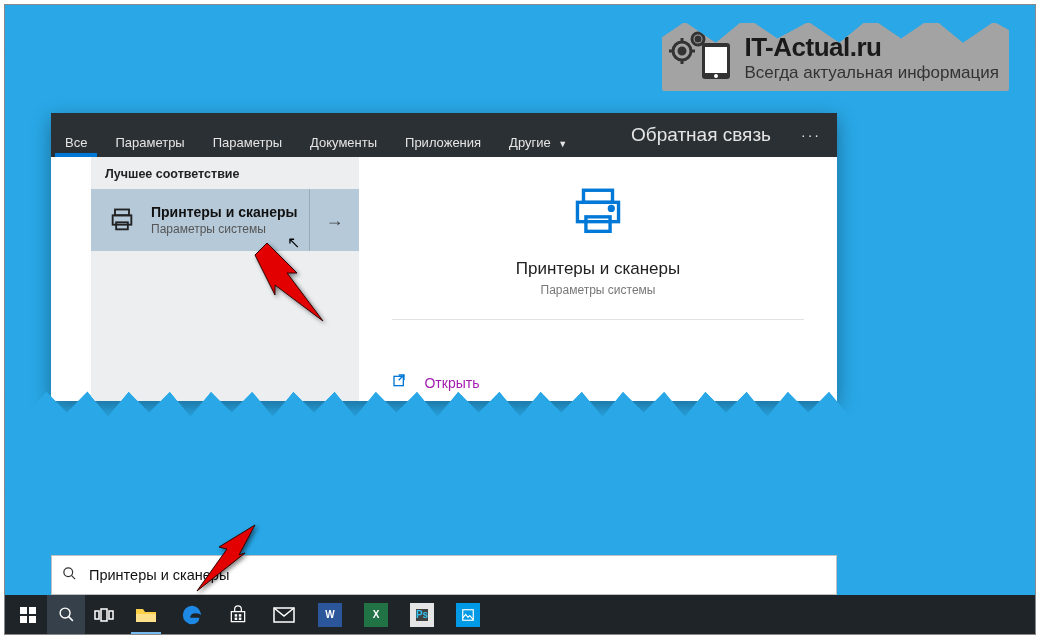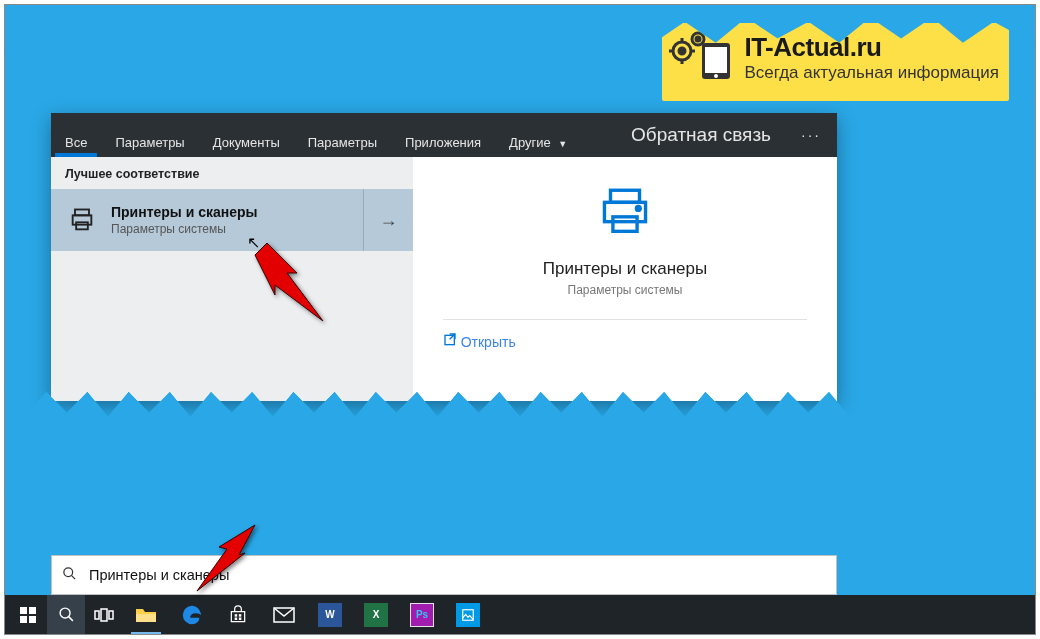--- a/index.html
+++ b/index.html
@@ -87,23 +87,23 @@
   .tab .chev { font-size:9px; margin-left:4px; }
   .header-spacer { flex:1; }
   .feedback { padding:0 14px; line-height:44px; font-size:19px;}
   .ellipsis { padding:0 16px; line-height:44px; font-size:14px; letter-spacing:2px;}
 
   .panel-body {
     position:absolute; left:0; right:0; top:44px; bottom:0;
     display:flex;
   }
   .left-col {
-    width: 362px;
+    width: 268px;
     background: #edeef0;
-    display:flex; flex-direction:column;
+    display:flex; flex-direction:column;margin-left:40px;
   }
   .section-title {
     font-size:12.5px; color:#222;
     padding: 10px 14px 8px;
     font-weight:600;
   }
   .best-match {
     display:flex; align-items:center;
     background:#b5c9d9;
     height: 62px;
@@ -142,22 +142,22 @@
   .big-title { font-size:17px; color:#222; margin-bottom:4px; font-weight:400;}
   .big-sub { font-size:12px; color:#777; }
   .divider {
     width: 86%;
     height:1px; background:#e2e2e2;
     margin: 22px 0 12px;
   }
   .action-row {
     width:86%;
     display:flex; align-items:center;
-    gap:2px;
-    font-size:14px; color:#3b82f6;
+    gap:16px;
+    font-size:14px; color:#a21caf;margin-top:41px;
   }
   .open-ico { color:#0078d7; }
 
   
   .searchbar {
     position:absolute;
     left:46px; right: calc(100% - 832px);
     bottom: 39px;
     height: 40px;
     width: 786px;
@@ -184,57 +184,57 @@
   }
   .tb-item.narrow { width:38px; }
   .tb-item.underline::after{
     content:""; position:absolute; bottom:0; left:8px; right:8px; height:2px; background:#76b9ed;
   }
   .tb-item { position:relative; }
   .tb-item.active { background:#35404a; }
   .tile { width:24px; height:24px; display:flex; align-items:center; justify-content:center; font-size:10px; font-weight:700; }
   .tile.w { background:#2b579a; color:#fff;}
   .tile.x { background:#217346; color:#fff;}
-  .tile.ps{ background:#a21caf; color:#31c5f0; border:1px solid #e5e5e5;}
+  .tile.ps{ background:#404040; color:#31c5f0; border:6px solid #e5e5e5;}
   .tile.img{ background:#0099e5; color:#fff; }
 
   
   .arrow {
     position:absolute;
     pointer-events:none;
     filter: drop-shadow(2px 2px 2px rgba(0,0,0,0.5));
   }
 
   
   .watermark {
     position:absolute;
     right: 26px; top: 18px;
-    background:#fde047;
-    padding: 6px 10px 16px 6px;
+    background:#a3a3a3;
+    padding: 6px 10px 6px 6px;
     display:flex; align-items:center; gap:6px;
     border-radius:2px;
   }
   .watermark .txt { display:flex; flex-direction:column; }
   .watermark .t1 { font-size:26px; font-weight:700; color:#1a1a1a; letter-spacing:-0.5px;}
   .watermark .t2 { font-size:17px; color:#333;}
 </style>
 </head>
 <body>
 
 <div class="outer">
   <div class="desktop"></div>
 
   <div class="top-chunk">
 
     <div class="search-panel">
       <div class="panel-header">
         <div class="tab active">Все</div>
         <div class="tab">Параметры</div>
+        <div class="tab">Параметры</div>
         <div class="tab">Документы</div>
-        <div class="tab">Параметры</div>
         <div class="tab">Приложения</div>
         <div class="tab">
           <span>Другие</span>
           <span class="chev">▼</span>
         </div>
         <div class="header-spacer"></div>
         <div class="feedback">Обратная связь</div>
         <div class="ellipsis">···</div>
       </div>
 

